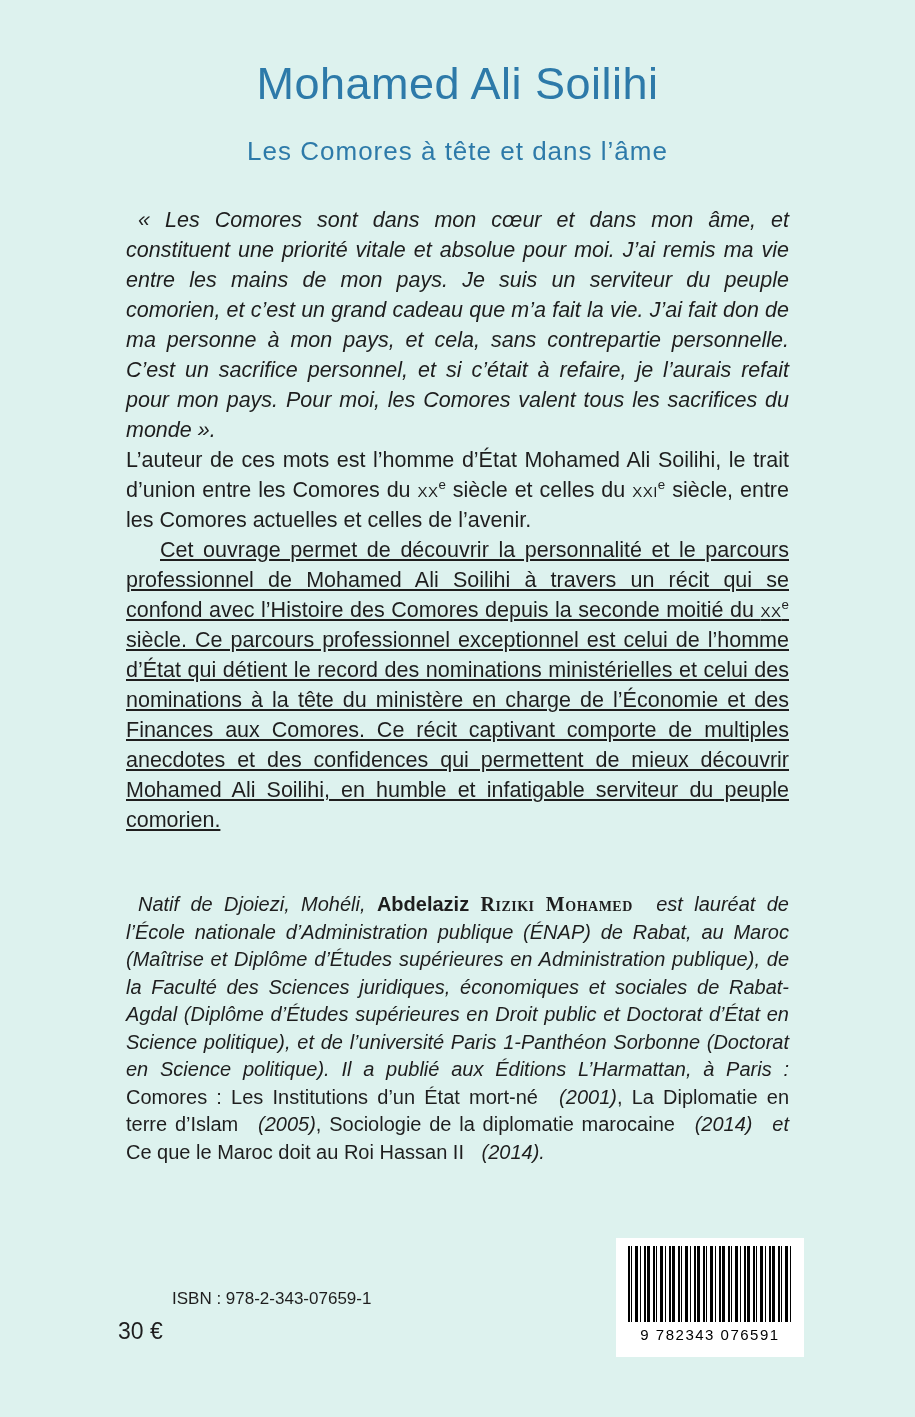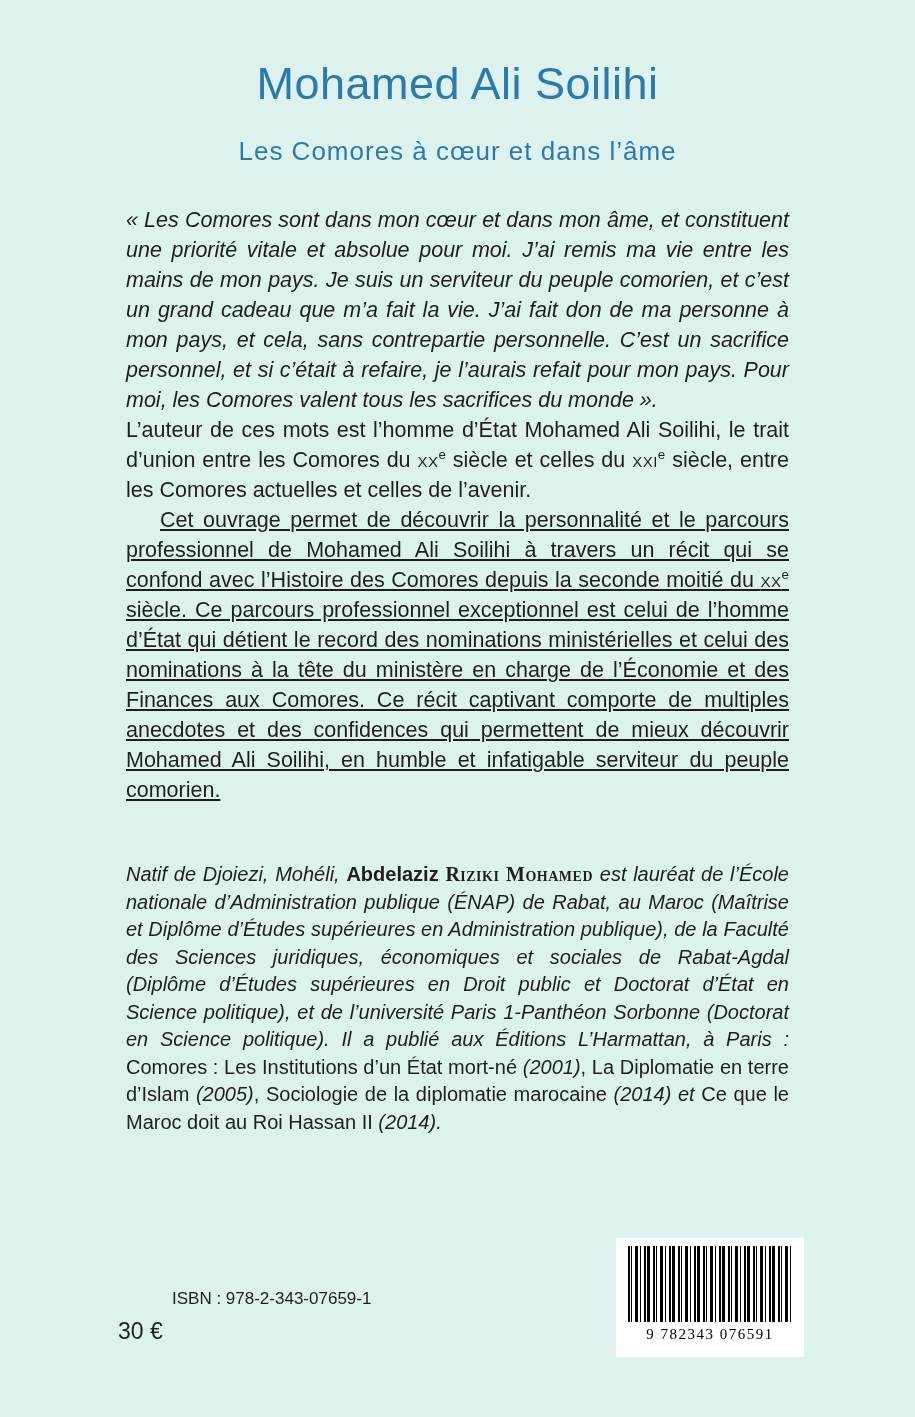--- a/index.html
+++ b/index.html
@@ -50,21 +50,21 @@
   .synopsis p { margin: 0; }
   .para-about { text-indent: 34px; text-decoration: underline; }
   .bio {
     margin: 56px 118px 0 118px;
     font-size: 20px;
     line-height: 27.5px;
     text-align: justify;
     color: var(--text);
   }
   
-  .seg-i   { font-style: italic; }
+  .seg-i   { font-style: italic; margin-left: 12px; }
   .seg-r   { font-style: normal; }
   .seg-sc  { font-style: normal; font-variant: small-caps; letter-spacing: 0.5px; }
   .seg-sup { font-style: normal; vertical-align: super; font-size: 0.62em; line-height: 0; }
   .seg-b   { font-style: normal; font-weight: 700; }
   .seg-bsc { font-style: normal; font-weight: 700; font-variant: small-caps; letter-spacing: 0.5px; font-family: Liberation Serif, serif; }
   .credit {
     position: absolute;
     left: 118px;
     top: 1206px;
     font-size: 18px;
@@ -102,34 +102,34 @@
       #000 0px 2px,  #fff 2px 3px,
       #000 3px 4px,  #fff 4px 7px,
       #000 7px 10px, #fff 10px 12px,
       #000 12px 13px,#fff 13px 16px,
       #000 16px 18px,#fff 18px 19px,
       #000 19px 22px,#fff 22px 25px);
   }
   .barcode-number {
     text-align: center;
     padding-top: 4px;
-    font-family: Liberation Serif, serif;
+    font-family: Liberation Sans, sans-serif;
     font-size: 15px;
     letter-spacing: 1.5px;
     color: #000000;
   }
 </style>
 </head>
 <body>
 
 <div class="page">
 
   <h1 class="title">Mohamed Ali Soilihi</h1>
 
-  <h2 class="subtitle">Les Comores à cœur et dans l’âme</h2>
+  <h2 class="subtitle">Les Comores à tête et dans l’âme</h2>
 
   <div class="synopsis">
     <p class="para-quote"><span class="seg-i">« Les Comores sont dans mon cœur et dans mon âme, et constituent une priorité vitale et absolue pour moi. J’ai remis ma vie entre les mains de mon pays. Je suis un serviteur du peuple comorien, et c’est un grand cadeau que m’a fait la vie. J’ai fait don de ma personne à mon pays, et cela, sans contrepartie personnelle. C’est un sacrifice personnel, et si c’était à refaire, je l’aurais refait pour mon pays. Pour moi, les Comores valent tous les sacrifices du monde ».</span></p>
     <p class="para-auteur"><span class="seg-r">L’auteur de ces mots est l’homme d’État Mohamed Ali Soilihi, le trait d’union entre les Comores du </span><span class="seg-sc">xx</span><span class="seg-sup">e</span><span class="seg-r"> siècle et celles du </span><span class="seg-sc">xxi</span><span class="seg-sup">e</span><span class="seg-r"> siècle, entre les Comores actuelles et celles de l’avenir.</span></p>
     <p class="para-about"><span class="seg-r">Cet ouvrage permet de découvrir la personnalité et le parcours professionnel de Mohamed Ali Soilihi à travers un récit qui se confond avec l’Histoire des Comores depuis la seconde moitié du </span><span class="seg-sc">xx</span><span class="seg-sup">e</span><span class="seg-r"> siècle. Ce parcours professionnel exceptionnel est celui de l’homme d’État qui détient le record des nominations ministérielles et celui des nominations à la tête du ministère en charge de l’Économie et des Finances aux Comores. Ce récit captivant comporte de multiples anecdotes et des confidences qui permettent de mieux découvrir Mohamed Ali Soilihi, en humble et infatigable serviteur du peuple comorien.</span></p>
   </div>
 
   <div class="bio"><span class="seg-i">Natif de Djoiezi, Mohéli, </span><span class="seg-b">Abdelaziz </span><span class="seg-bsc">Riziki Mohamed</span><span class="seg-i"> est lauréat de l’École nationale d’Administration publique (ÉNAP) de Rabat, au Maroc (Maîtrise et Diplôme d’Études supérieures en Administration publique), de la Faculté des Sciences juridiques, économiques et sociales de Rabat-Agdal (Diplôme d’Études supérieures en Droit public et Doctorat d’État en Science politique), et de l’université Paris 1-Panthéon Sorbonne (Doctorat en Science politique). Il a publié aux Éditions L’Harmattan, à Paris : </span><span class="seg-r">Comores : Les Institutions d’un État mort-né </span><span class="seg-i">(2001)</span><span class="seg-r">, La Diplomatie en terre d’Islam </span><span class="seg-i">(2005)</span><span class="seg-r">, Sociologie de la diplomatie marocaine </span><span class="seg-i">(2014)</span><span class="seg-i"> et </span><span class="seg-r">Ce que le Maroc doit au Roi Hassan II </span><span class="seg-i">(2014).</span></div>
 
 

